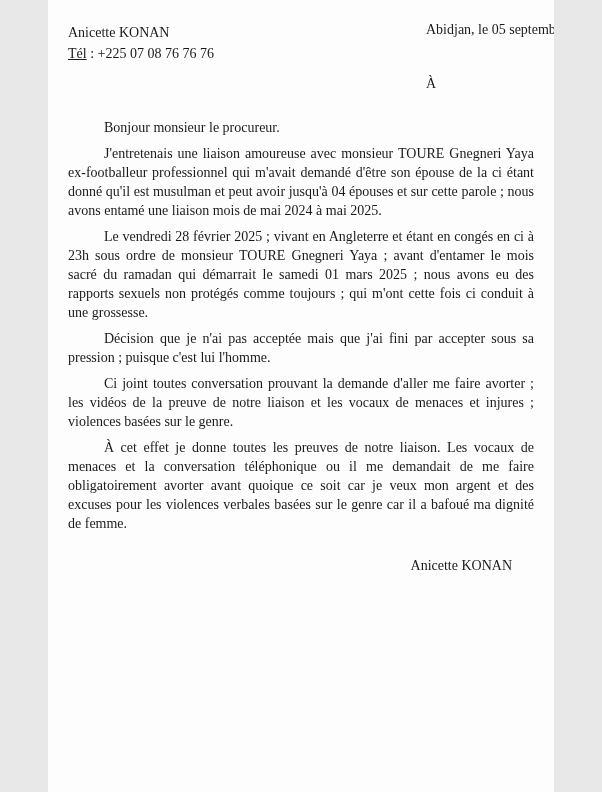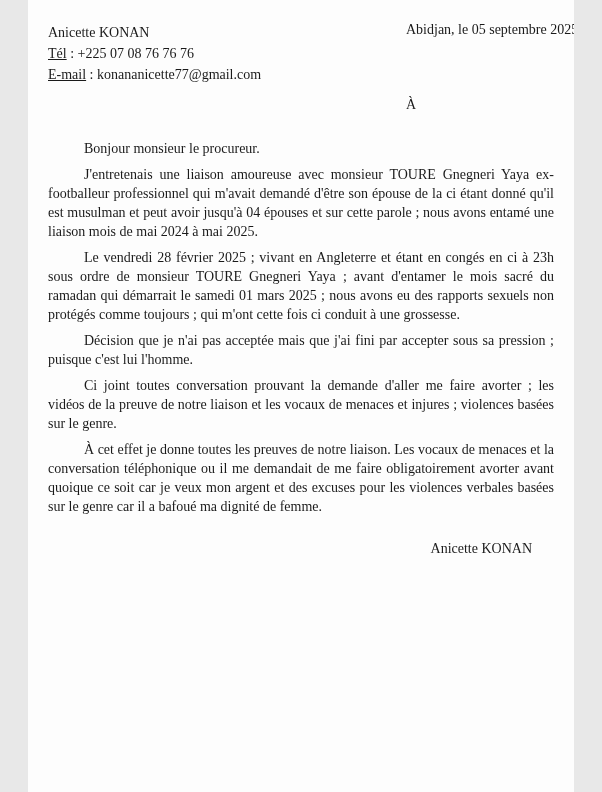--- a/index.html
+++ b/index.html
@@ -2,21 +2,21 @@
 <html><head>
 <meta charset="utf-8">
 <style>
   html, body {
     margin: 0;
     padding: 0;
     background: #e8e8e8;
   }
   .page {
     position: relative;
-    width: 546px;
+    width: 506px;
     height: 792px;
     margin: 0 auto;
     background: #fdfdfd;
     box-sizing: border-box;
     padding: 22px 20px 0 20px;
     font-family: "Liberation Serif", "DejaVu Serif", serif;
     font-size: 14px;
     color: #1a1a1a;
     overflow: hidden;
   }
@@ -59,21 +59,20 @@
 </style>
 </head>
 <body>
 
 <div class="page">
 
   <div class="header">
     <div class="sender-block">
       <div class="sender-line">Anicette KONAN</div>
       <div class="sender-line"><span class="underlined">Tél</span><span> : +225 07 08 76 76 76</span></div>
-      <div class="sender-line"><span class="underlined">E-mail</span><span> : konananicette77@gmail.com</span></div>
     </div>
     <div class="date-line">Abidjan, le 05 septembre 2025</div>
   </div>
 
   <div class="recipient">
     <div>À</div>
   </div>
 
   <div class="letter-body">
     <p>Bonjour monsieur le procureur.</p>

